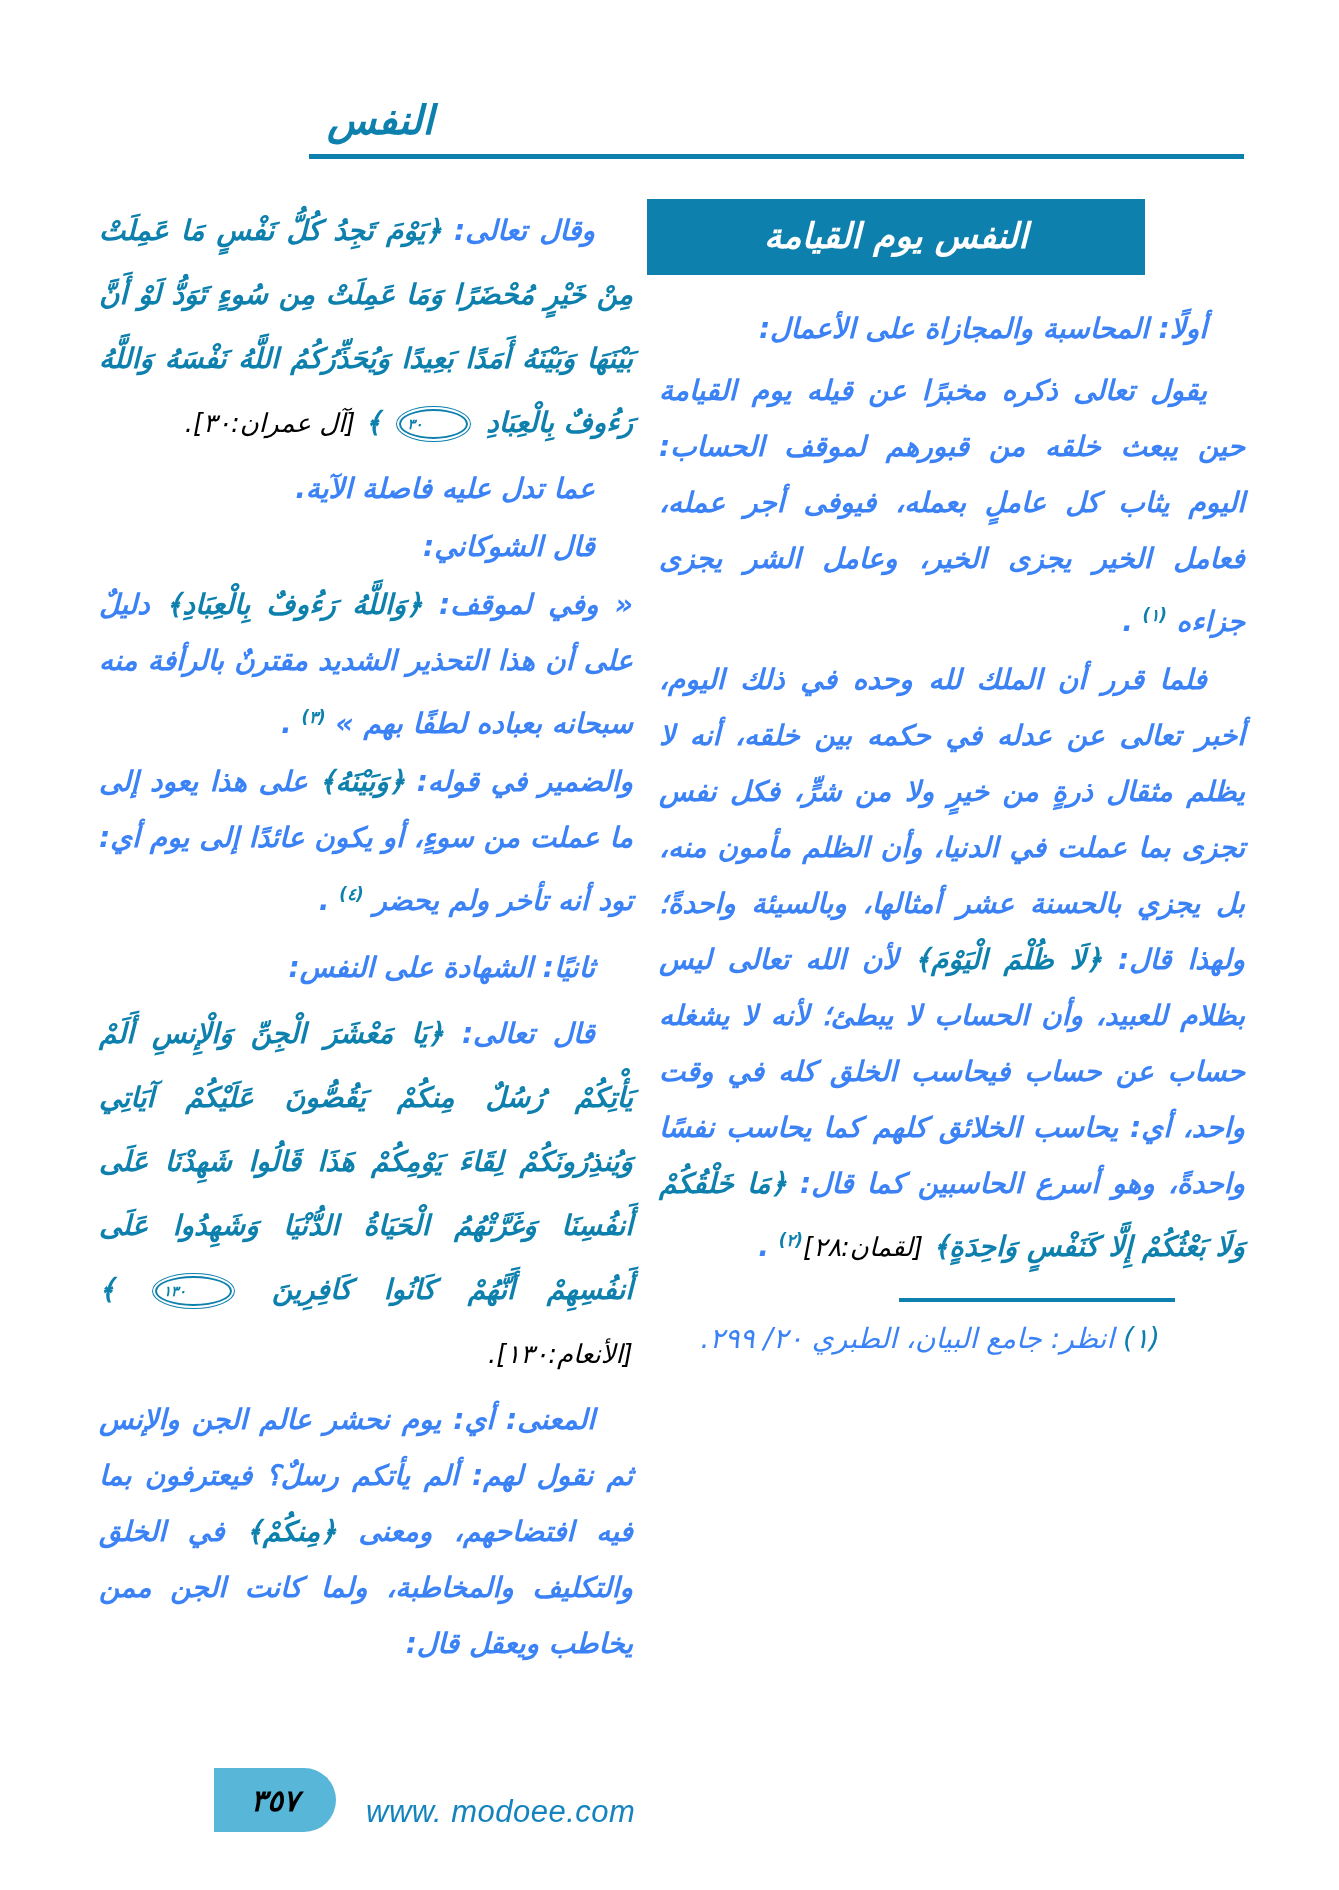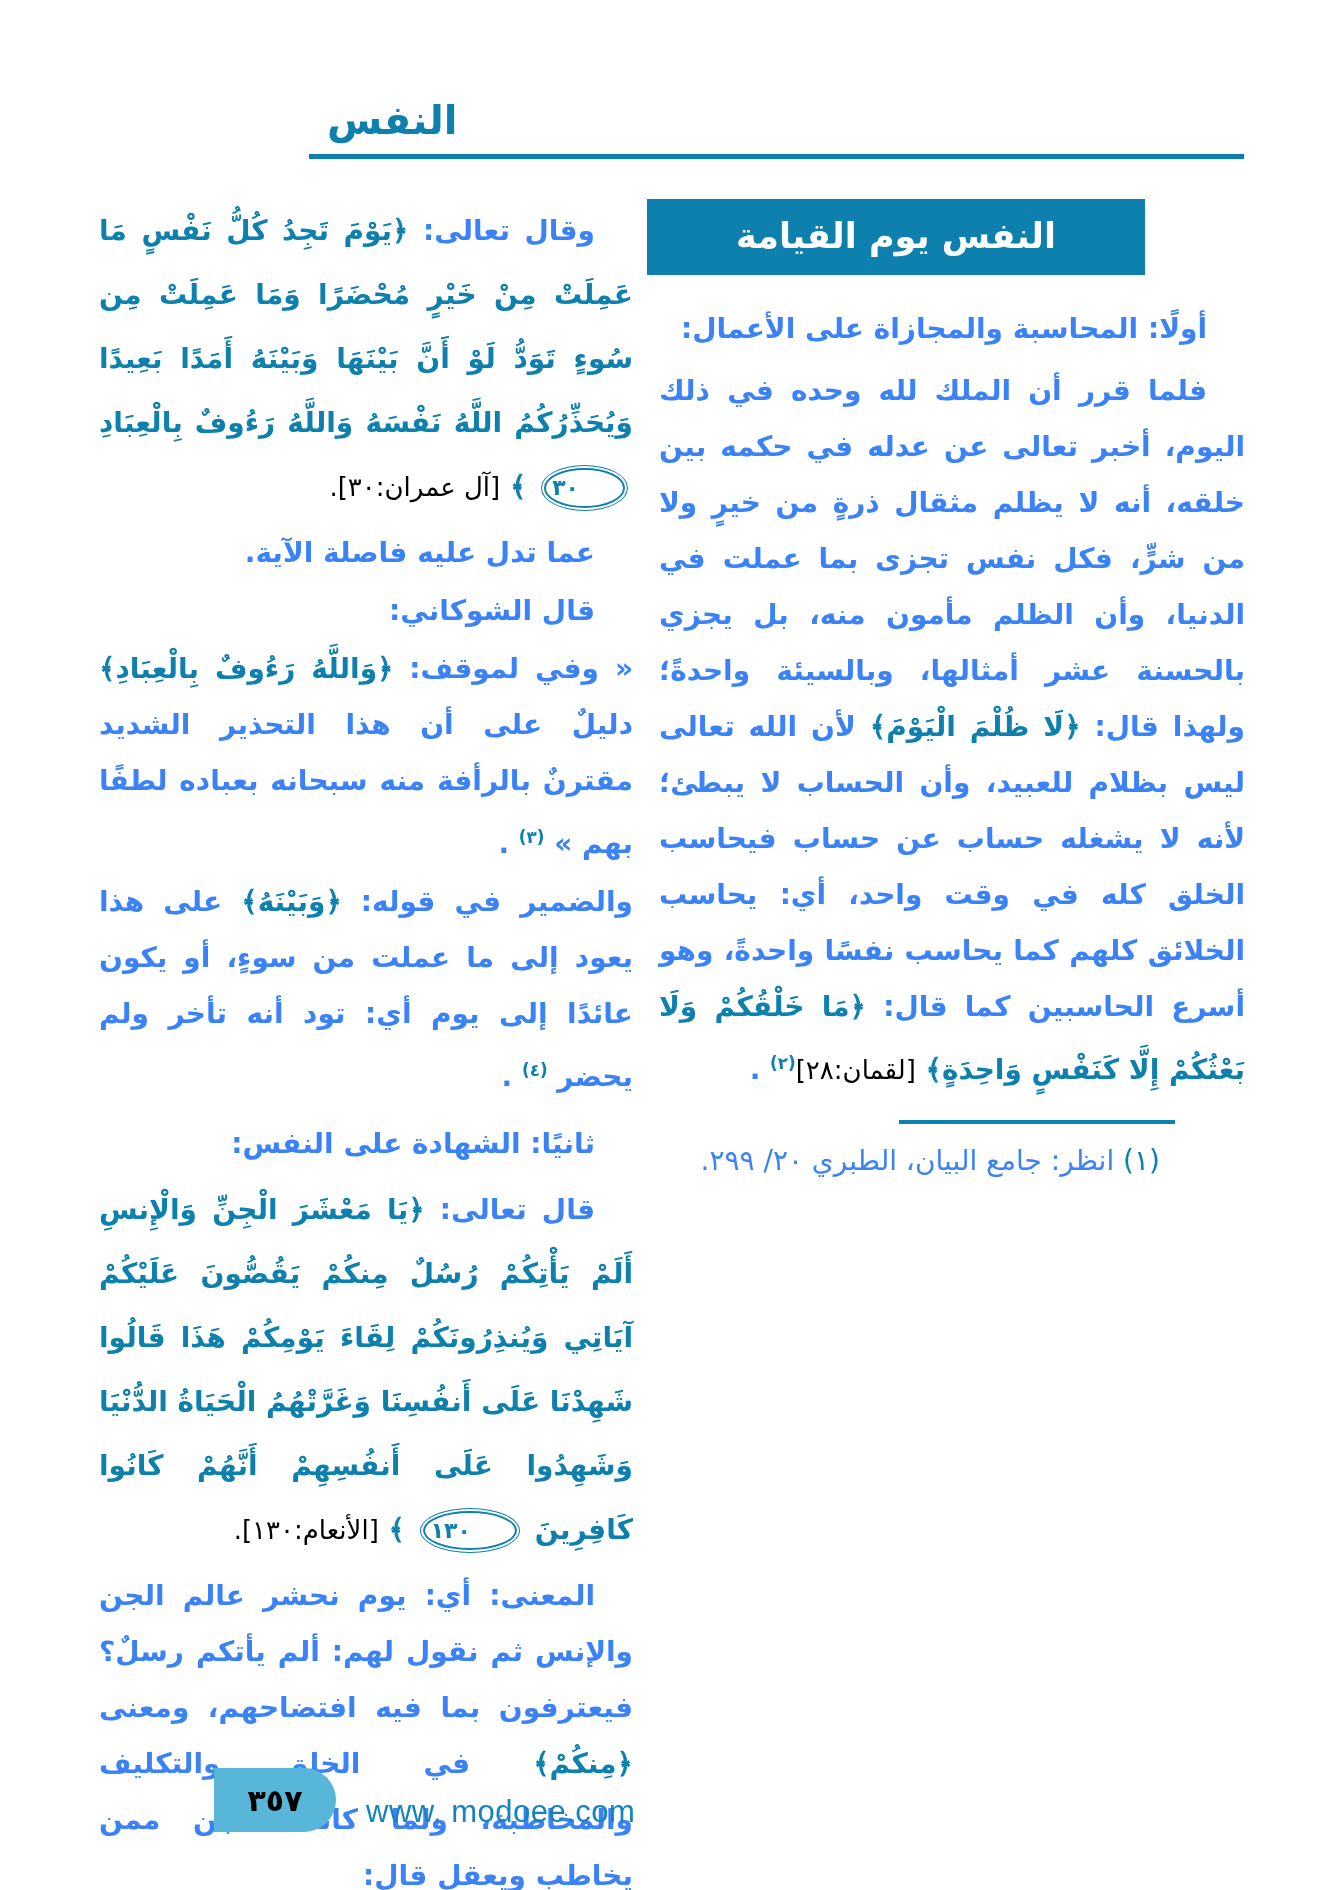--- a/index.html
+++ b/index.html
@@ -2,21 +2,21 @@
 <html lang="ar" dir="rtl" style="--teal: #0e80ad; --tab: #58b7d9; --link: #1583bd;"><head>
 <meta charset="utf-8">
 <style>
   html,body{
     margin:0; padding:0;
     width:1339px; height:1890px;
     background:#ffffff;
     overflow:hidden;
     font-family:"DejaVu Sans", sans-serif;
   }
-  .page{ position:relative; width:1125px; height:1890px; direction:rtl; }
+  .page{ position:relative; width:1125px; height:1890px; direction:rtl;font-style:italic; }
 
   
   .page-header{ padding:96px 95px 0 95px; }
   .header-title{
     direction:rtl;
     text-align:left;
     padding-left:18px;
     font-size:40px;
     font-weight:700;
     color:var(--teal);
@@ -68,21 +68,21 @@
     vertical-align:super;
     font-weight:700;
   }
   .ayah-number{
     display:inline-block;
     color:var(--teal);
     border:2px solid var(--teal);
     outline:1px solid var(--teal);
     outline-offset:2px;
     border-radius:50%;
-    font-size:22px;
+    font-size:14px;
     font-weight:700;
     line-height:1.15;
     min-width:22px;
     text-align:center;
     padding:5px 6px;
     margin:0 8px;
     vertical-align:middle;
   }
 
   
@@ -134,20 +134,21 @@
 
   <header class="page-header">
     <div class="header-title">النفس</div>
     <div class="header-rule"></div>
   </header>
 
   <main class="columns">
     <section class="col col-right">
         <div class="section-box">النفس يوم القيامة</div>
         <p class="heading"><span class="text-run">أولًا: المحاسبة والمجازاة على الأعمال:</span></p>
+        <p class="para"><span class="text-run">يقول تعالى ذكره مخبرًا عن قيله يوم القيامة حين يبعث خلقه من قبورهم لموقف الحساب: اليوم يثاب كل عاملٍ بعمله، فيوفى أجر عمله، فعامل الخير يجزى الخير، وعامل الشر يجزى جزاءه </span><span class="footnote-ref">(١)</span><span class="text-run"> .</span></p>
         <p class="para"><span class="text-run">فلما قرر أن الملك لله وحده في ذلك اليوم، أخبر تعالى عن عدله في حكمه بين خلقه، أنه لا يظلم مثقال ذرةٍ من خيرٍ ولا من شرٍّ، فكل نفس تجزى بما عملت في الدنيا، وأن الظلم مأمون منه، بل يجزي بالحسنة عشر أمثالها، وبالسيئة واحدةً؛ ولهذا قال: </span><span class="quran-run">﴿لَا ظُلْمَ الْيَوْمَ﴾</span><span class="text-run"> لأن الله تعالى ليس بظلام للعبيد، وأن الحساب لا يبطئ؛ لأنه لا يشغله حساب عن حساب فيحاسب الخلق كله في وقت واحد، أي: يحاسب الخلائق كلهم كما يحاسب نفسًا واحدةً، وهو أسرع الحاسبين كما قال: </span><span class="quran-run">﴿مَا خَلْقُكُمْ وَلَا بَعْثُكُمْ إِلَّا كَنَفْسٍ وَاحِدَةٍ﴾ </span><span class="verse-ref">[لقمان:٢٨]</span><span class="footnote-ref">(٢)</span><span class="text-run"> .</span></p>
         <div class="fn-sep"></div>
         <p class="footnote"><span class="footnote-num">(١)</span><span class="text-run"> انظر: جامع البيان، الطبري ٢٠/ ٢٩٩.</span></p>
       </section>
     <section class="col col-left">
         <p class="verse"><span class="text-run">وقال تعالى: </span><span class="quran-run">﴿يَوْمَ تَجِدُ كُلُّ نَفْسٍ مَا عَمِلَتْ مِنْ خَيْرٍ مُحْضَرًا وَمَا عَمِلَتْ مِن سُوءٍ تَوَدُّ لَوْ أَنَّ بَيْنَهَا وَبَيْنَهُ أَمَدًا بَعِيدًا وَيُحَذِّرُكُمُ اللَّهُ نَفْسَهُ وَاللَّهُ رَءُوفٌ بِالْعِبَادِ </span><span class="ayah-number">٣٠</span><span class="quran-run"> ﴾ </span><span class="verse-ref">[آل عمران:٣٠].</span></p>
         <p class="para"><span class="text-run">عما تدل عليه فاصلة الآية.</span></p>
         <p class="para"><span class="text-run">قال الشوكاني:</span></p>
         <p class="para flush"><span class="text-run">« وفي لموقف: </span><span class="quran-run">﴿وَاللَّهُ رَءُوفٌ بِالْعِبَادِ﴾</span><span class="text-run"> دليلٌ على أن هذا التحذير الشديد مقترنٌ بالرأفة منه سبحانه بعباده لطفًا بهم » </span><span class="footnote-ref">(٣)</span><span class="text-run"> .</span></p>
         <p class="para flush"><span class="text-run">والضمير في قوله: </span><span class="quran-run">﴿وَبَيْنَهُ﴾</span><span class="text-run"> على هذا يعود إلى ما عملت من سوءٍ، أو يكون عائدًا إلى يوم أي: تود أنه تأخر ولم يحضر </span><span class="footnote-ref">(٤)</span><span class="text-run"> .</span></p>

